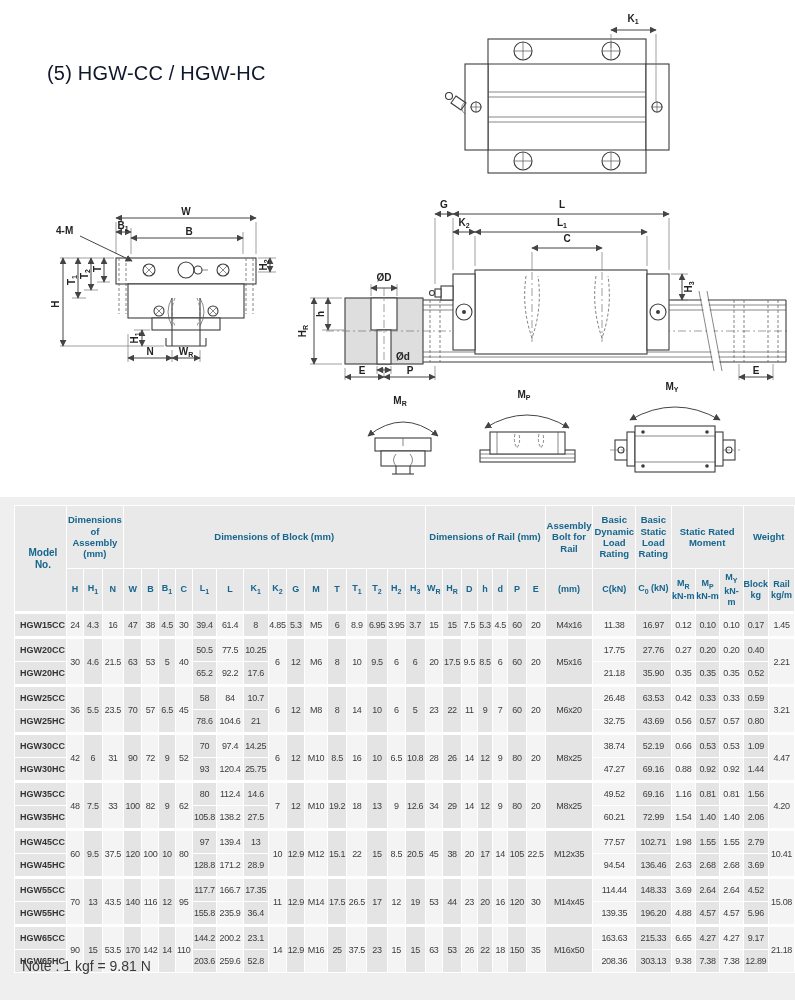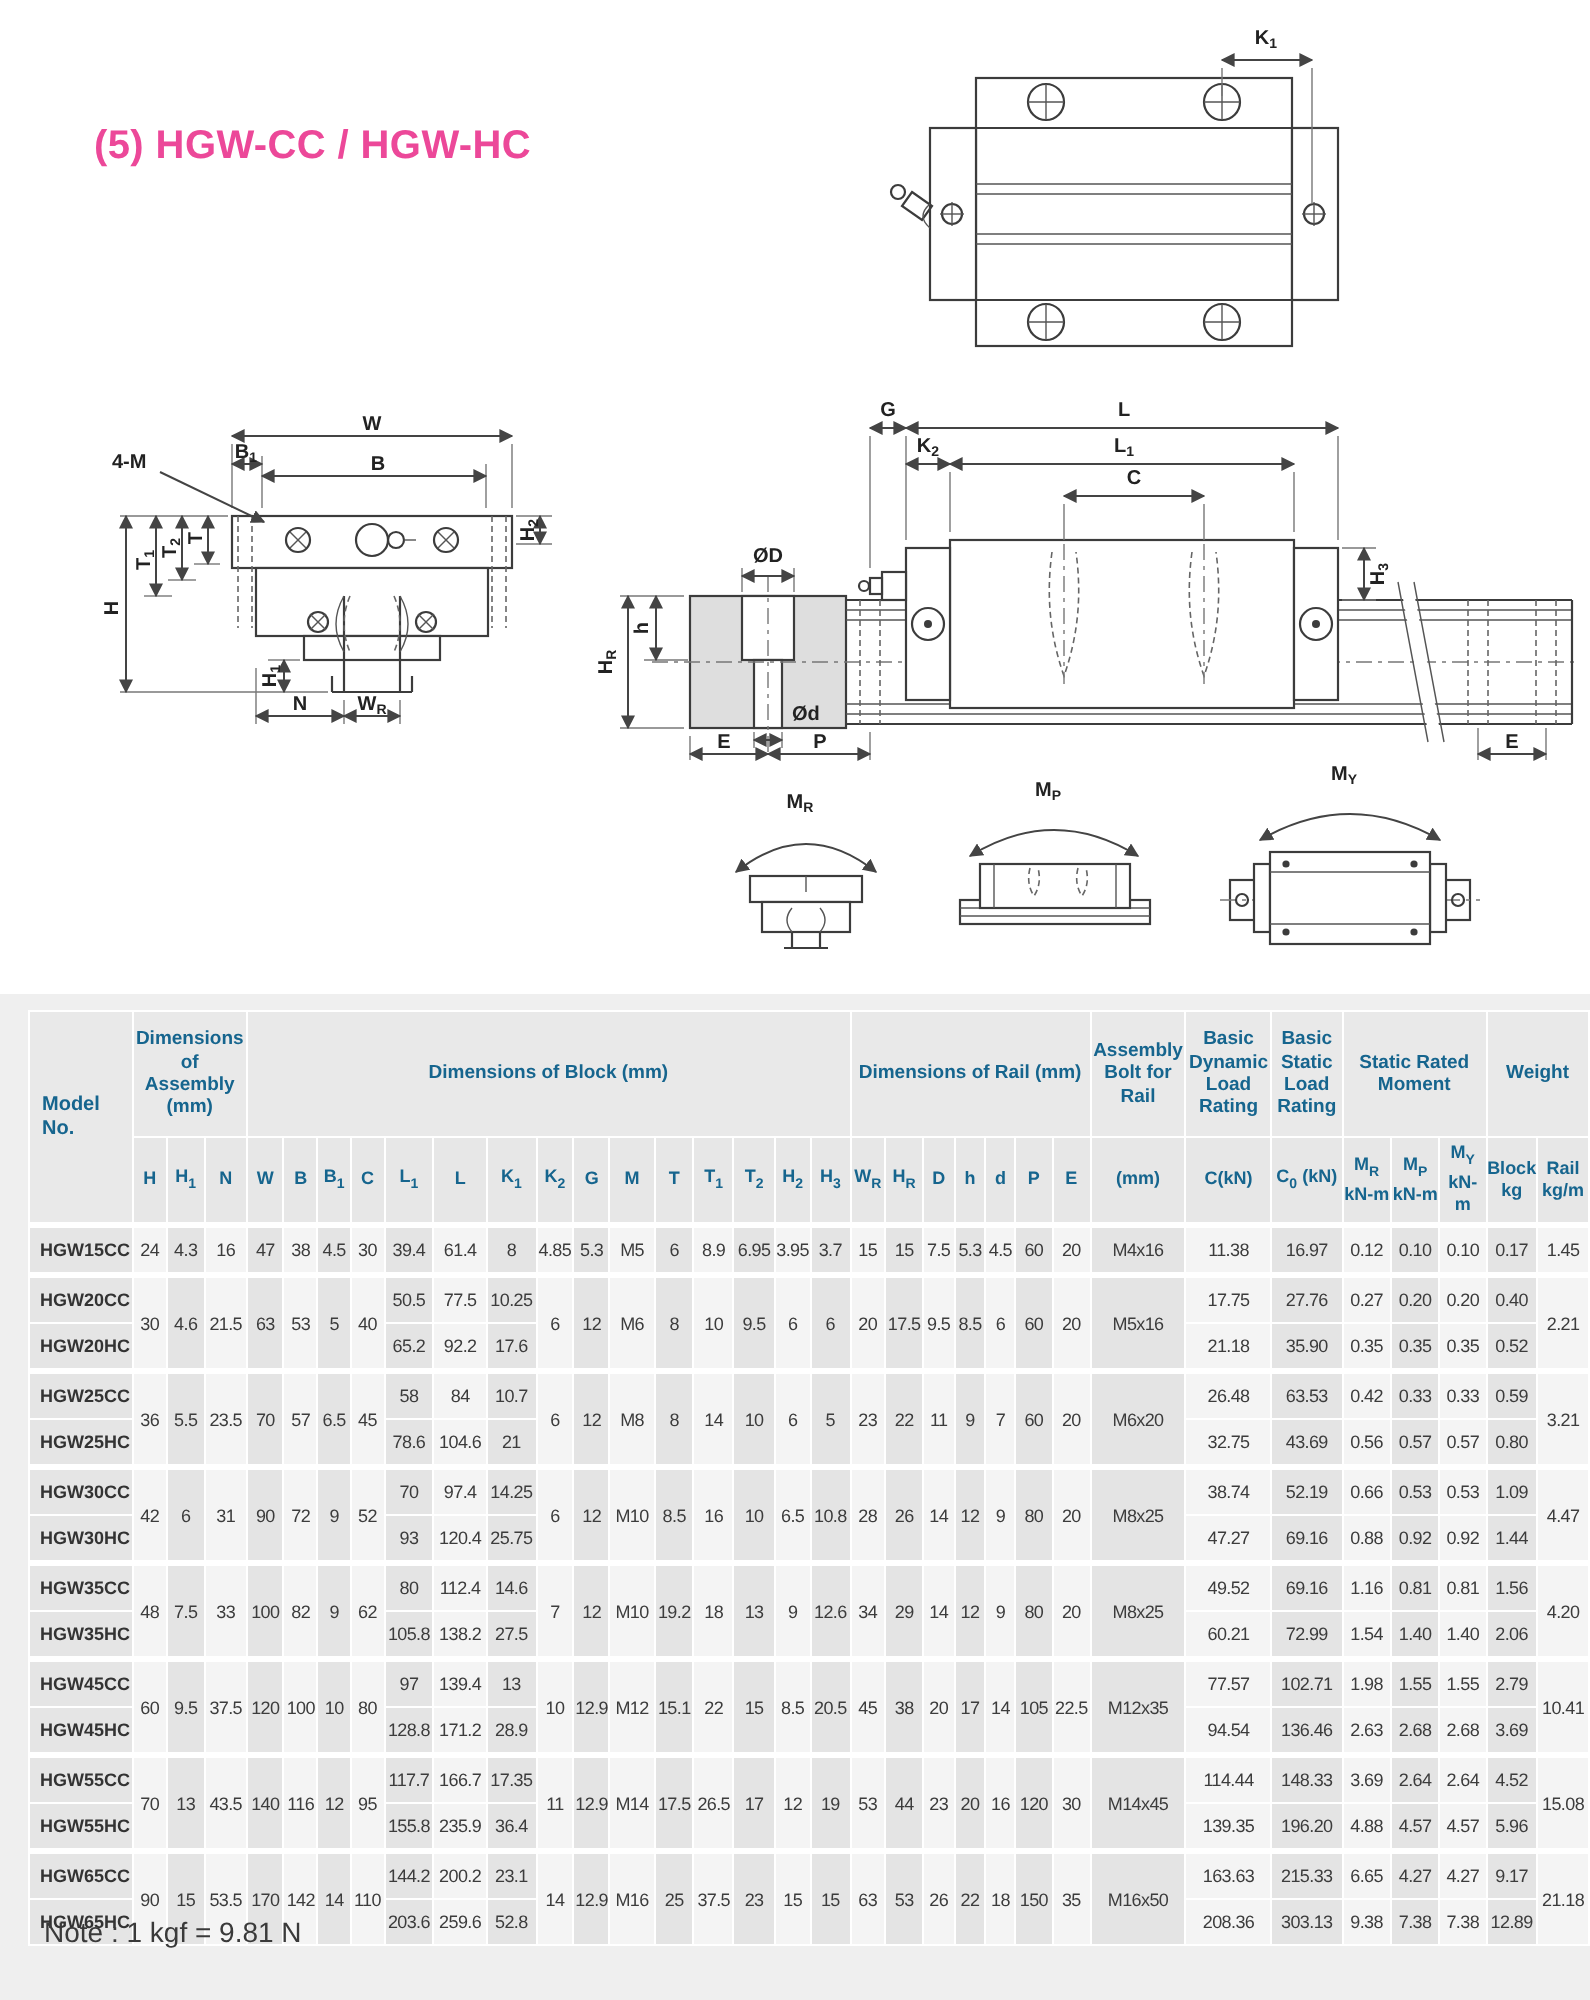--- a/index.html
+++ b/index.html
@@ -1,37 +1,37 @@
 <!DOCTYPE html>
 <html><head>
 <meta charset="utf-8">
 <style>
   html,body{margin:0;padding:0;background:#fff;font-family:"Liberation Sans",sans-serif;}
   #page{position:relative;width:795px;height:1000px;background:#ffffff;overflow:hidden;}
-  #title{position:absolute;left:47px;top:62px;font-size:20px;font-weight:bold;color:#ec4899;letter-spacing:0.2px;}
+  #title{position:absolute;left:47px;top:62px;font-size:20px;font-weight:normal;color:#0f172a;letter-spacing:0.2px;}
   #graybg{position:absolute;left:0;top:497px;width:795px;height:503px;background:#efefef;}
   #tablewrap{position:absolute;left:14px;top:505px;}
   #note{position:absolute;left:22px;top:958px;font-size:14px;color:#3a3a3a;}
   svg{position:absolute;overflow:visible;}
   .ln{stroke:#3c3c3c;stroke-width:1.1;fill:none;}
   .lnf{stroke:#3c3c3c;stroke-width:1.1;fill:#ffffff;}
   .lng{stroke:#3c3c3c;stroke-width:1.1;fill:#dedede;}
   .thin{stroke:#555;stroke-width:0.7;fill:none;}
   .dsh{stroke:#666;stroke-width:0.8;fill:none;stroke-dasharray:3,2;}
   .cen{stroke:#777;stroke-width:0.7;fill:none;stroke-dasharray:8,3,2,3;}
   .dim{stroke:#444;stroke-width:1;fill:none;}
   .ext{stroke:#777;stroke-width:0.7;fill:none;}
   .dlb{font:bold 10px "Liberation Sans",sans-serif;fill:#222;}
   .ss{font-size:7px;}
   table{border-collapse:collapse;table-layout:fixed;font-size:9px;letter-spacing:-0.3px;}
   th,td{border:1px solid #ffffff;text-align:center;vertical-align:middle;padding:0;}
   th.gh{background:#e9e9e9;color:#16658e;font-weight:bold;font-size:9.5px;line-height:1.2;padding:2px 1px;letter-spacing:0;}
   th.sh{background:#e7e7e7;color:#16658e;font-weight:bold;font-size:9px;height:42px;line-height:1.25;letter-spacing:0;}
   thead tr:first-child th{height:58px;}
-  th.mh{text-align:left;padding-left:6px;font-size:10px;}
+  th.mh{text-align:center;padding-left:6px;font-size:10px;}
   tbody td{height:22px;color:#3c3c3c;}
   td.mc{background:#e5e5e5;font-weight:bold;text-align:left;padding-left:5px;color:#333;letter-spacing:0;}
   td.cl{background:#f4f4f4;}
   td.cd{background:#e4e4e4;}
   tbody tr.gs td{border-top:3px solid #ffffff;}
   sub{font-size:7px;}
 </style>
 </head>
 <body>
 

